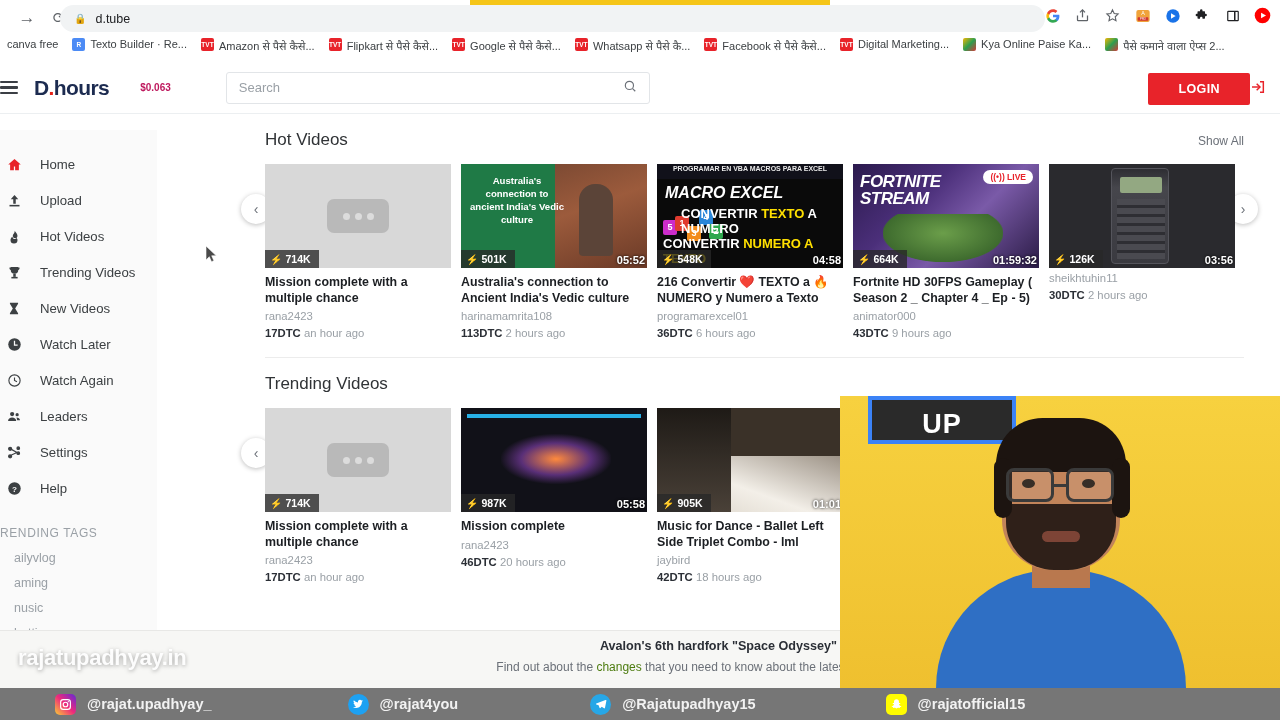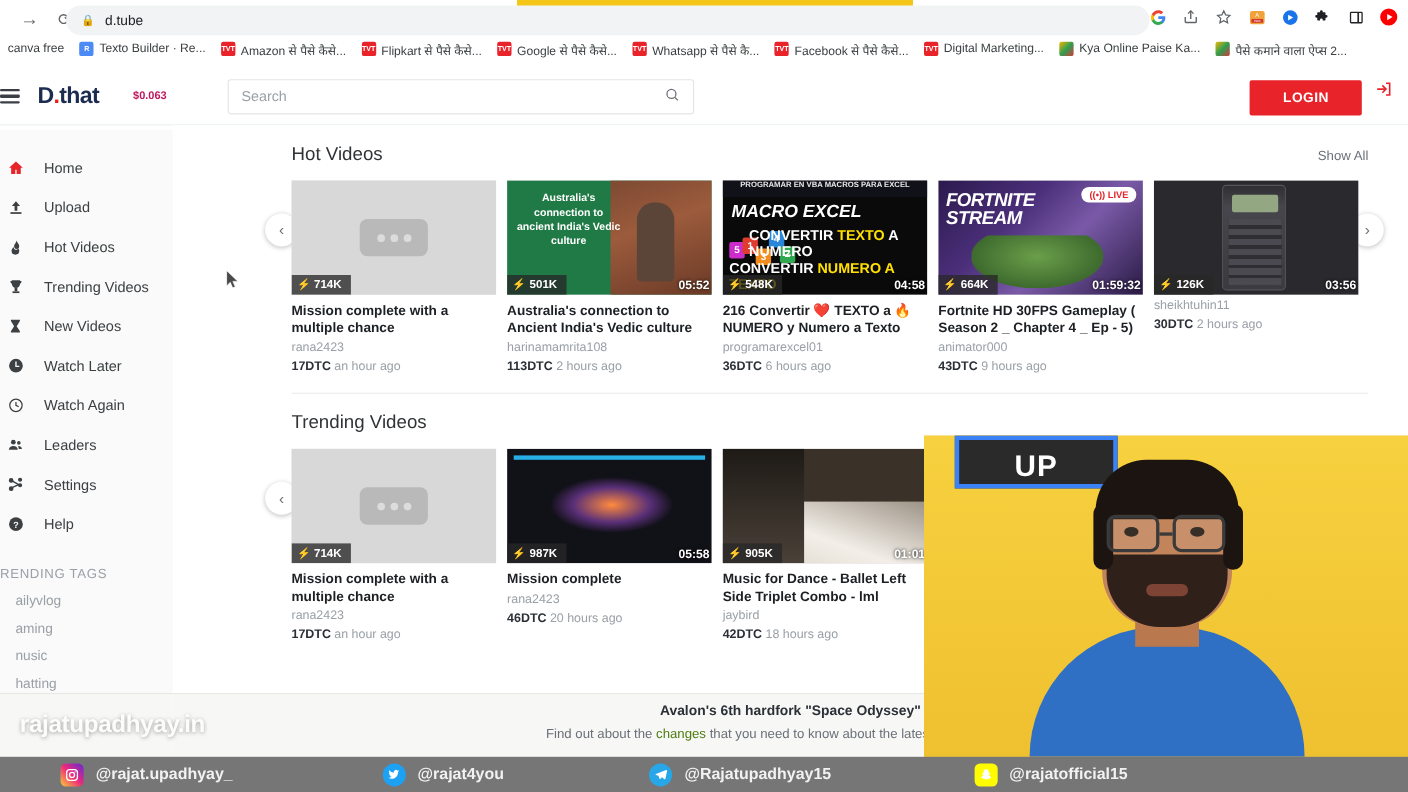--- a/index.html
+++ b/index.html
@@ -43,27 +43,27 @@
   .hamburger i:nth-child(3){ width:18px; }
   .logo { font-size:21px; font-weight:bold; color:#1c2b50; letter-spacing:-0.6px; }
   .logo .dot { color:#e62117; }
   .balance { margin-left:31px; font-size:10px; font-weight:bold; color:#be185d; }
   .searchbox { margin-left:55px; width:424px; height:32px; border:1px solid #e2e5e8;
                border-radius:3px; display:flex; align-items:center; padding:0 12px; }
   .searchbox input { border:none; outline:none; flex:1; font-size:13px; color:#3c4043;
                      font-family:"Liberation Sans", sans-serif; background:transparent; }
   .searchbox input::placeholder { color:#9aa0a6; }
   .search-ic { color:#6b7078; font-size:14px; }
-  .login-wrap { position:absolute; right:14px; top:11px; display:flex; align-items:flex-start; gap:12px; }
+  .login-wrap { position:absolute; right:14px; top:11px; display:flex; align-items:center; gap:0; }
   .login-btn { background:#e8232a; color:#fff; font-size:12.5px; font-weight:bold;
                letter-spacing:0.4px; padding:9px 30px; border:none; border-radius:2px; cursor:pointer; }
   .login-icon { color:#e8232a; font-size:16px; }
 
   
-  .sidebar { position:absolute; left:0; top:118px; width:190px; height:516px;
+  .sidebar { position:absolute; left:0; top:130px; width:190px; height:516px;
              background:#fafafa; border-right:1px solid #e8eaed; padding-top:16px; overflow:hidden; }
   .side-item { display:flex; align-items:center; height:36px; padding-left:4px; gap:16px; cursor:pointer; }
   .side-ic { width:20px; display:flex; align-items:center; justify-content:center;
              font-size:14px; color:#3c4043; flex:none; }
   .side-ic.home { color:#e8232a; }
   .side-label { font-size:13.2px; color:#3c4043; }
   .tags-title { margin-top:20px; padding-left:0px; font-size:12px; color:#9aa0a6;
                 letter-spacing:0.6px; }
   .tag-item { font-size:12.5px; color:#9aa0a6; margin-top:11px; padding-left:14px; }
 
@@ -319,21 +319,21 @@
       </div>
     </div>
   </div>
 
   <div class="dt-header">
     <div class="hamburger">
         <i></i>
         <i></i>
         <i></i>
       </div>
-    <div class="logo"><span>D</span><span class="dot">.</span><span>that</span></div>
+    <div class="logo"><span>D</span><span class="dot">.</span><span>hours</span></div>
     <div class="balance">$0.063</div>
     <div class="searchbox">
       <input type="text" placeholder="Search" style="">
       <span class="search-ic">
         <svg width="14" height="14" viewBox="0 0 24 24" fill="none" stroke="#6b7078" stroke-width="2">
             <circle cx="11" cy="11" r="7"></circle>
             <path d="M16.5 16.5L21 21"></path>
           </svg>
       </span>
     </div>

